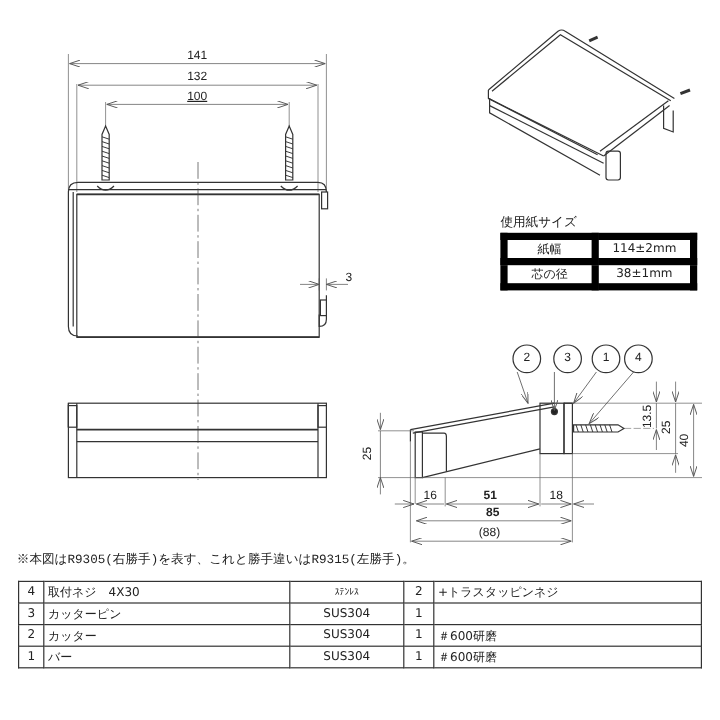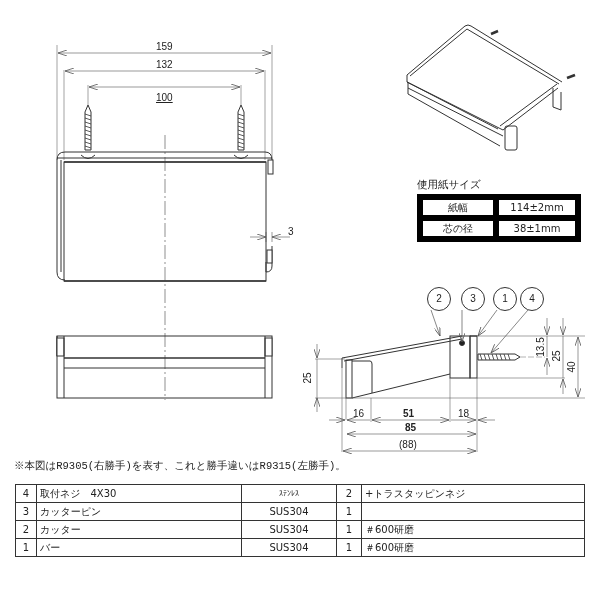--- a/index.html
+++ b/index.html
@@ -151,23 +151,23 @@
     <path d="M408,82 L408,94 L500,146"></path>
     <path d="M503,130 L558,88"></path>
     <path d="M500,126 L557,84"></path>
     <rect x="505" y="126" width="12" height="24" rx="2" transform="skewY(0)"></rect>
     <path d="M553,88 L553,107 L561,110 L561,92"></path>
     <path d="M491,34 L498,31" stroke-width="2.5"></path>
     <path d="M567,78 L575,75" stroke-width="2.5"></path>
   </g>
 </svg>
 
-<span class="txt dim" style="left:156px;top:41px;">159</span>
+<span class="txt dim" style="left:156px;top:41px;">141</span>
 <span class="txt dim" style="left:156px;top:59px;">132</span>
-<span class="txt dim" style="left:156px;top:92px;text-decoration:underline;">100</span>
+<span class="txt dim" style="left:156px;top:75px;text-decoration:underline;">100</span>
 <span class="txt dim" style="left:288px;top:226px;">3</span>
 
 <span class="txt dim" style="left:302px;top:372px;transform:rotate(-90deg);">25</span>
 <span class="txt dim" style="left:353px;top:408px;">16</span>
 <span class="txt dim" style="left:403px;top:408px;font-weight:bold;">51</span>
 <span class="txt dim" style="left:458px;top:408px;">18</span>
 <span class="txt dim" style="left:405px;top:422px;font-weight:bold;">85</span>
 <span class="txt dim" style="left:399px;top:439px;">(88)</span>
 <span class="txt dim" style="left:531px;top:341px;transform:rotate(-90deg);">13.5</span>
 <span class="txt dim" style="left:551px;top:350px;transform:rotate(-90deg);">25</span>

